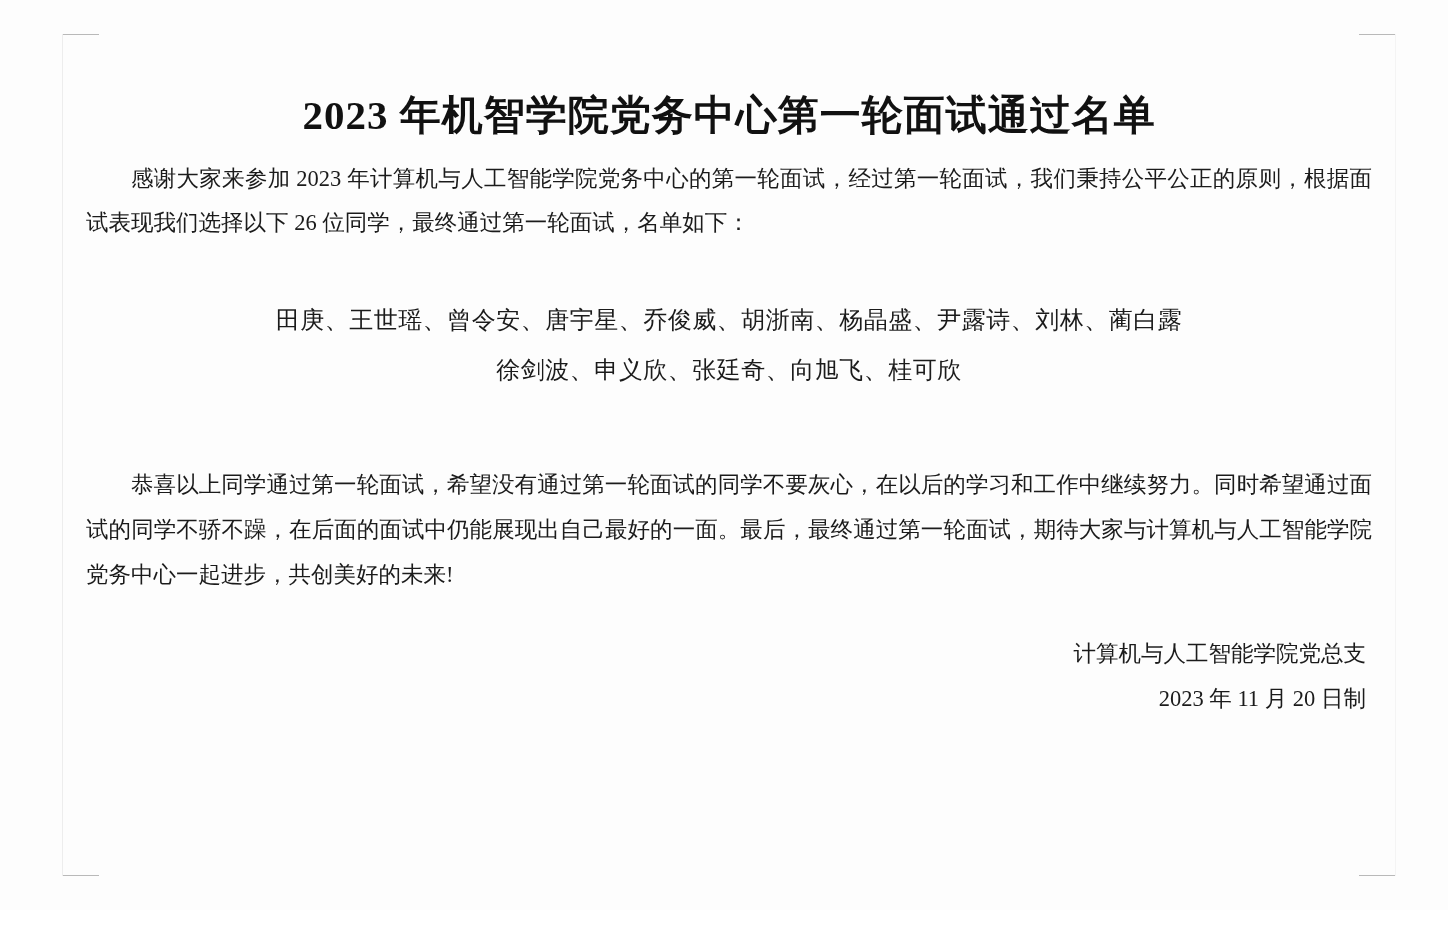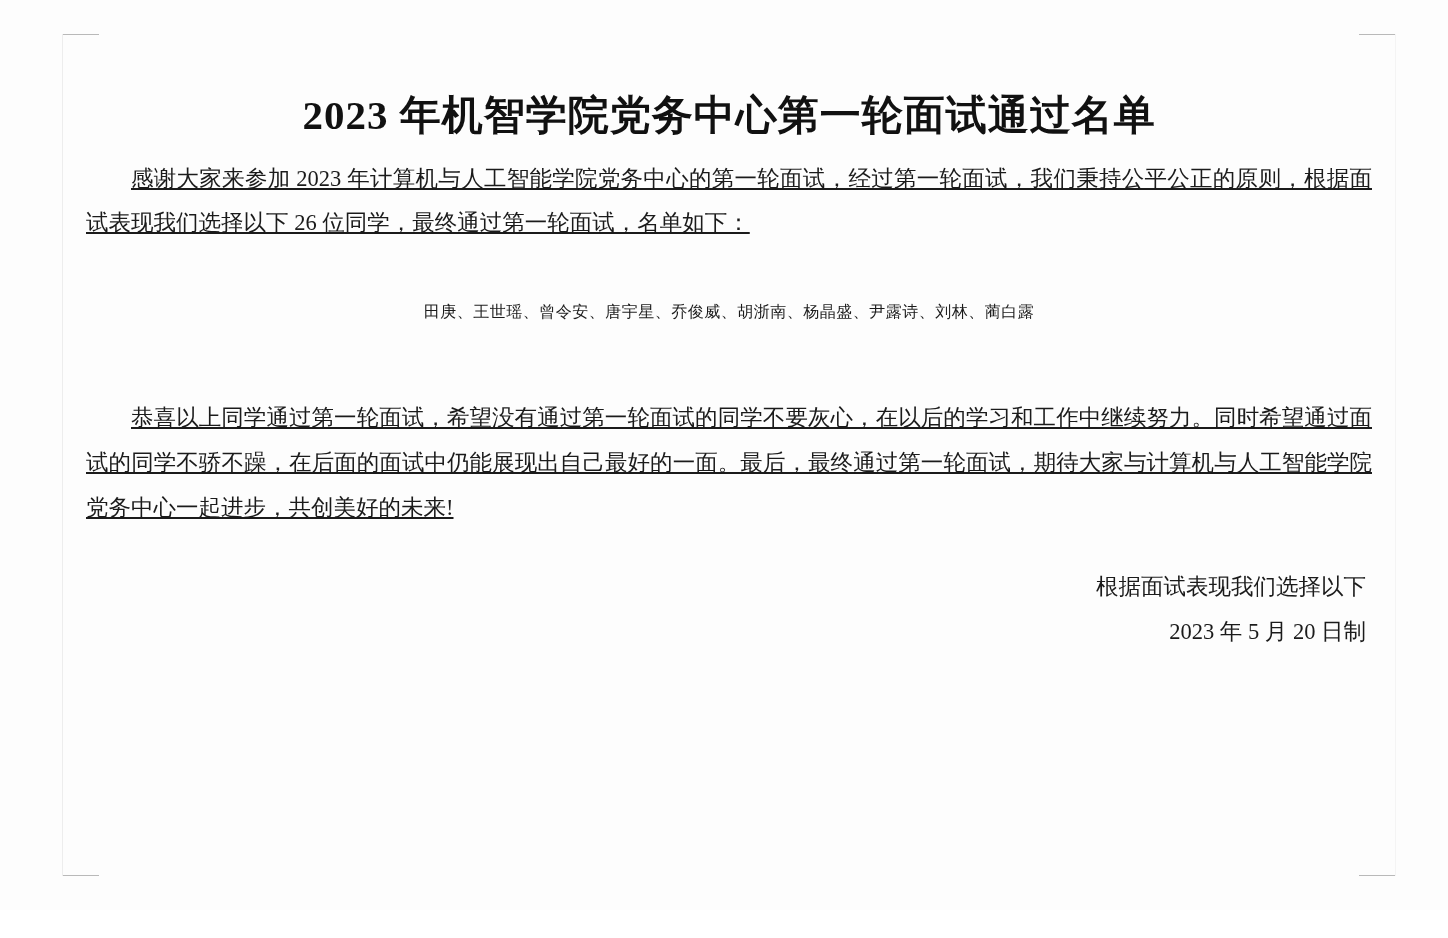--- a/index.html
+++ b/index.html
@@ -75,30 +75,30 @@
   }
 
   .para {
     font-size: 22.5px;
     line-height: 1.95;
     text-align: justify;
     text-justify: inter-ideograph;
     margin: 0;
     color: #1b1b1b;
   }
-  .para.indent { text-indent: 45px; text-decoration: underline; }
+  .para.indent { text-indent: 45px; }
 
   .intro { margin-top: 10px; }
 
   .names-block {
     margin-top: 50px;
     margin-bottom: 10px;
   }
   .names-line {
-    font-size: 16px;
+    font-size: 24px;
     line-height: 2.1;
     text-align: center;
     letter-spacing: 0.5px;
     color: #1b1b1b;
   }
 
   .closing {
     margin-top: 66px;
   }
   .closing .para { line-height: 2.0; }
@@ -127,25 +127,26 @@
   <div class="content">
 
     <h1 class="doc-title">2023 年机智学院党务中心第一轮面试通过名单</h1>
 
     <div class="intro">
       <p class="para indent">感谢大家来参加 2023 年计算机与人工智能学院党务中心的第一轮面试，经过第一轮面试，我们秉持公平公正的原则，根据面试表现我们选择以下 26 位同学，最终通过第一轮面试，名单如下：</p>
     </div>
 
     <div class="names-block">
       <div class="names-line">田庚、王世瑶、曾令安、唐宇星、乔俊威、胡浙南、杨晶盛、尹露诗、刘林、蔺白露</div>
+      <div class="names-line">徐剑波、申义欣、张廷奇、向旭飞、桂可欣</div>
     </div>
 
     <div class="closing">
       <p class="para indent">恭喜以上同学通过第一轮面试，希望没有通过第一轮面试的同学不要灰心，在以后的学习和工作中继续努力。同时希望通过面试的同学不骄不躁，在后面的面试中仍能展现出自己最好的一面。最后，最终通过第一轮面试，期待大家与计算机与人工智能学院党务中心一起进步，共创美好的未来!</p>
     </div>
 
     <div class="signature">
-      <div>根据面试表现我们选择以下</div>
-      <div>2023 年 5 月 20 日制</div>
+      <div>计算机与人工智能学院党总支</div>
+      <div>2023 年 11 月 20 日制</div>
     </div>
 
   </div>
 </div>
 
 </body></html>

